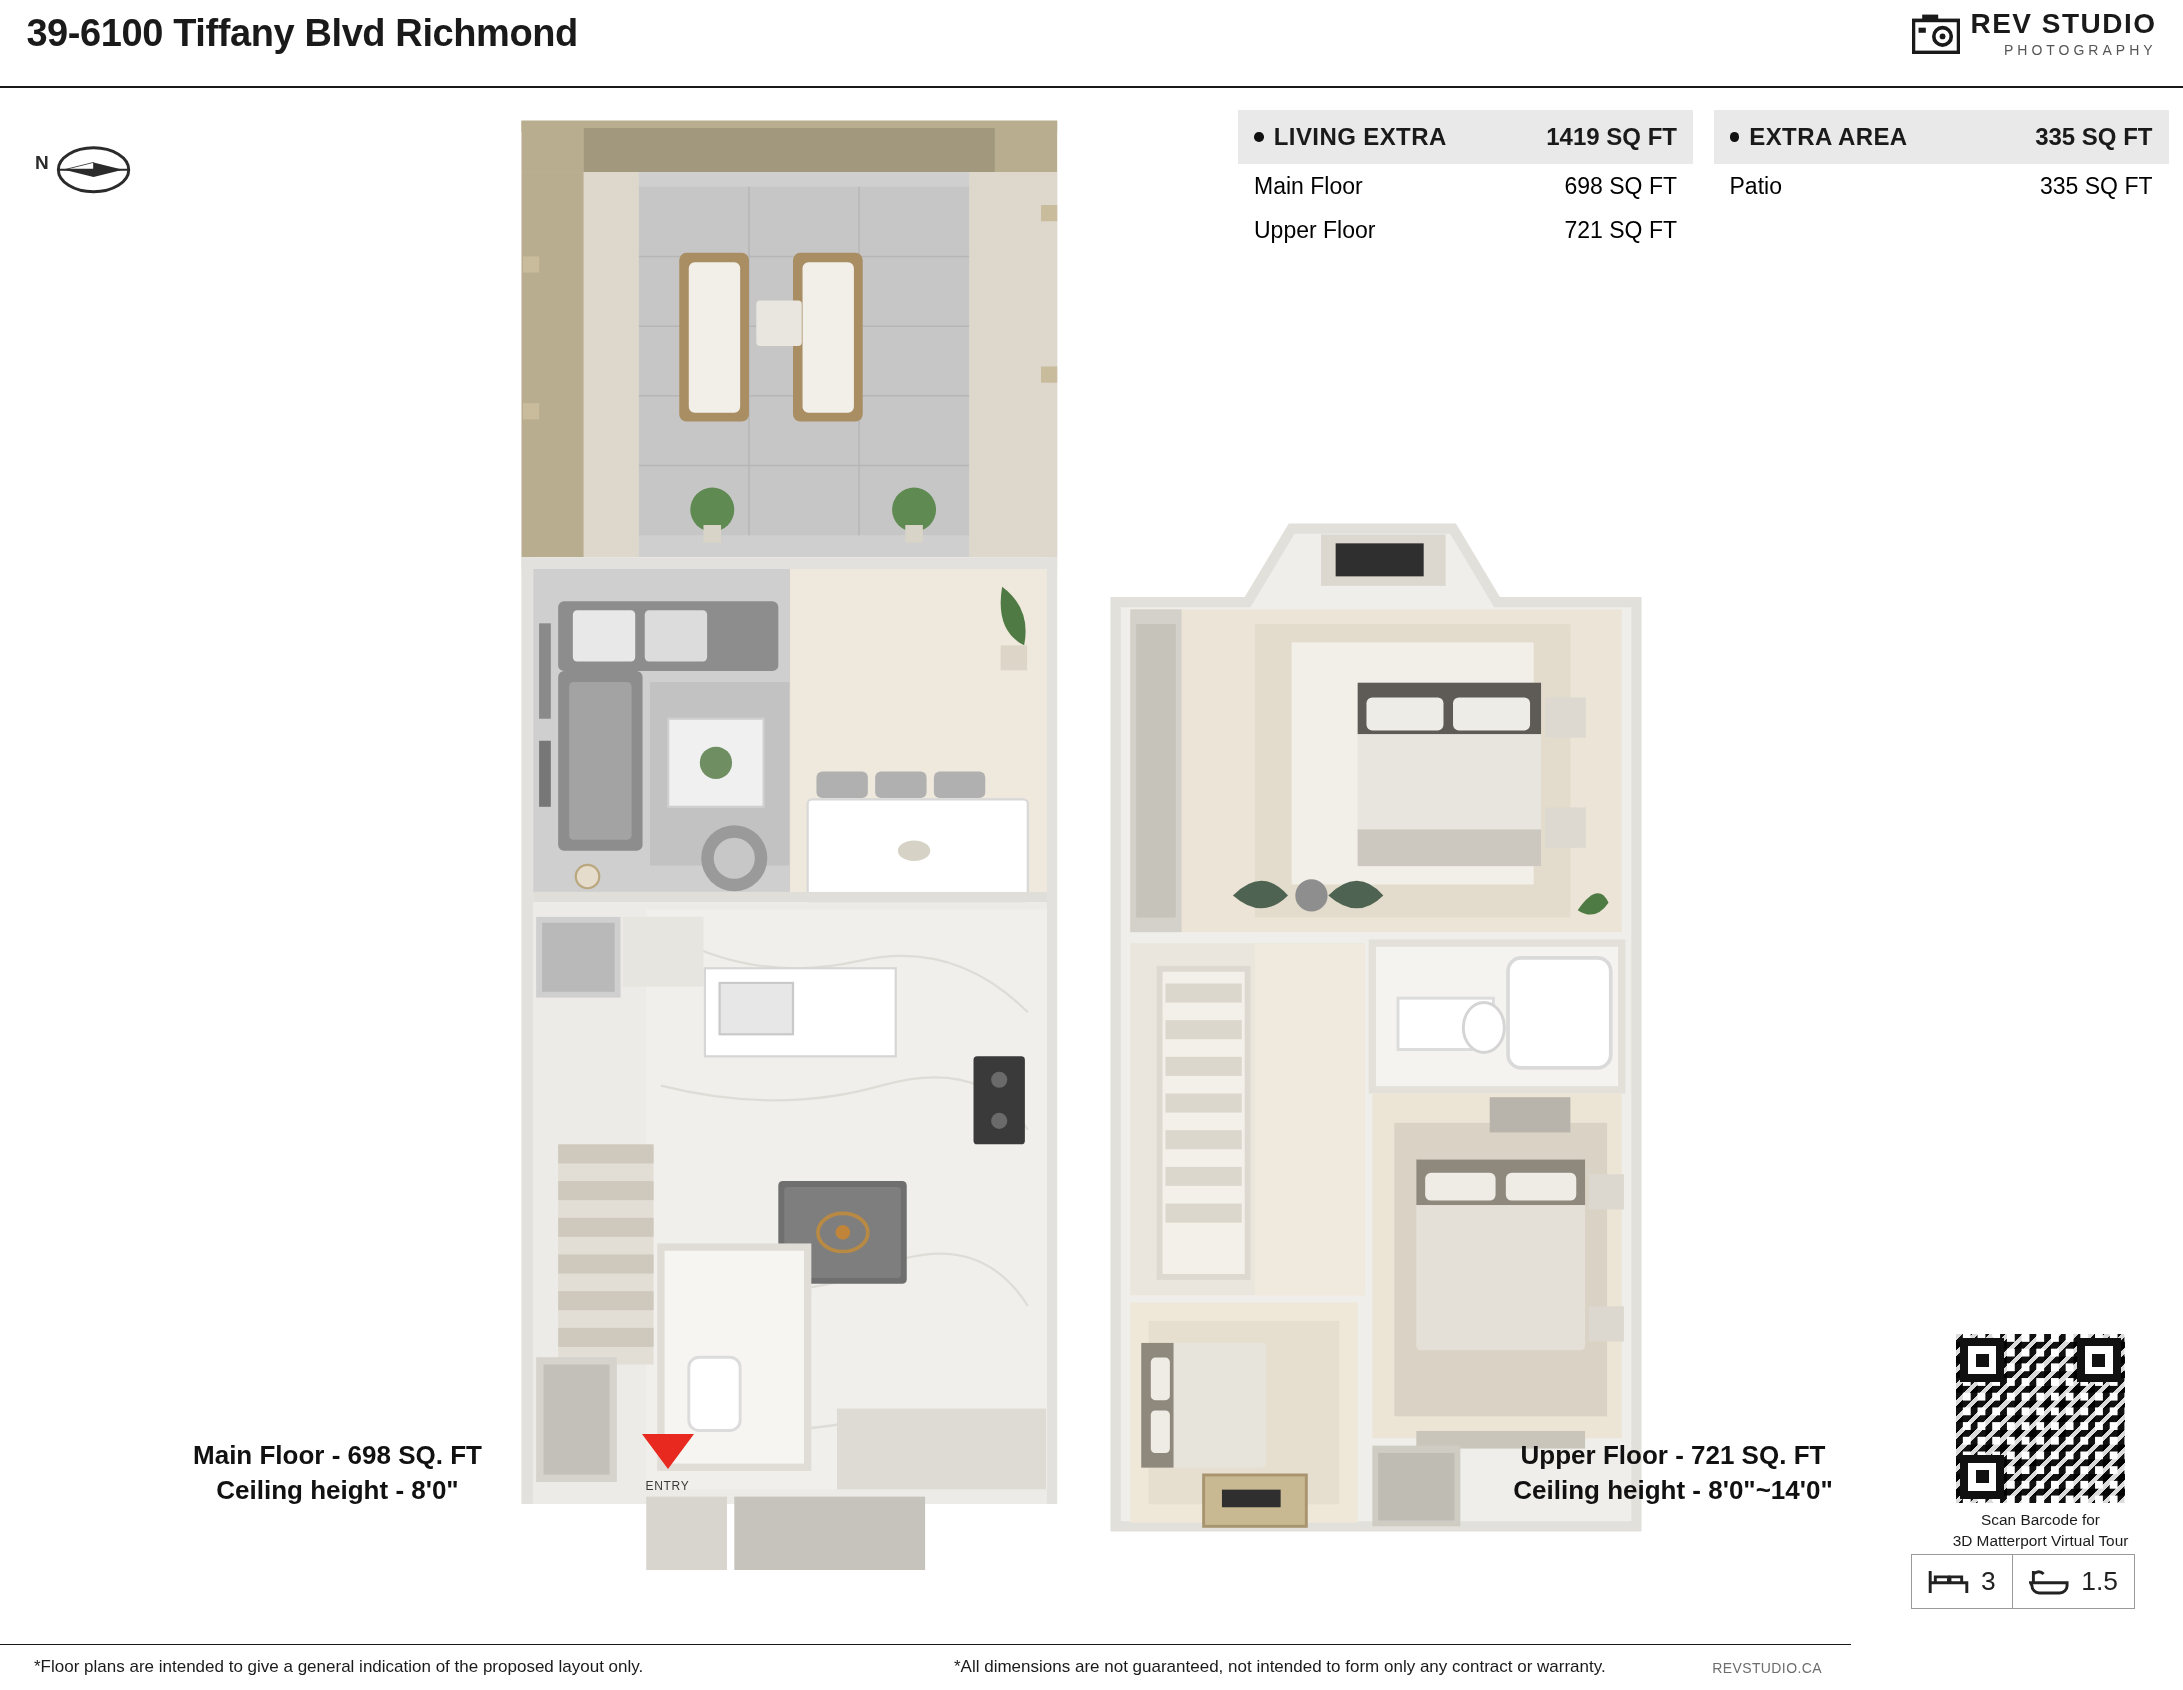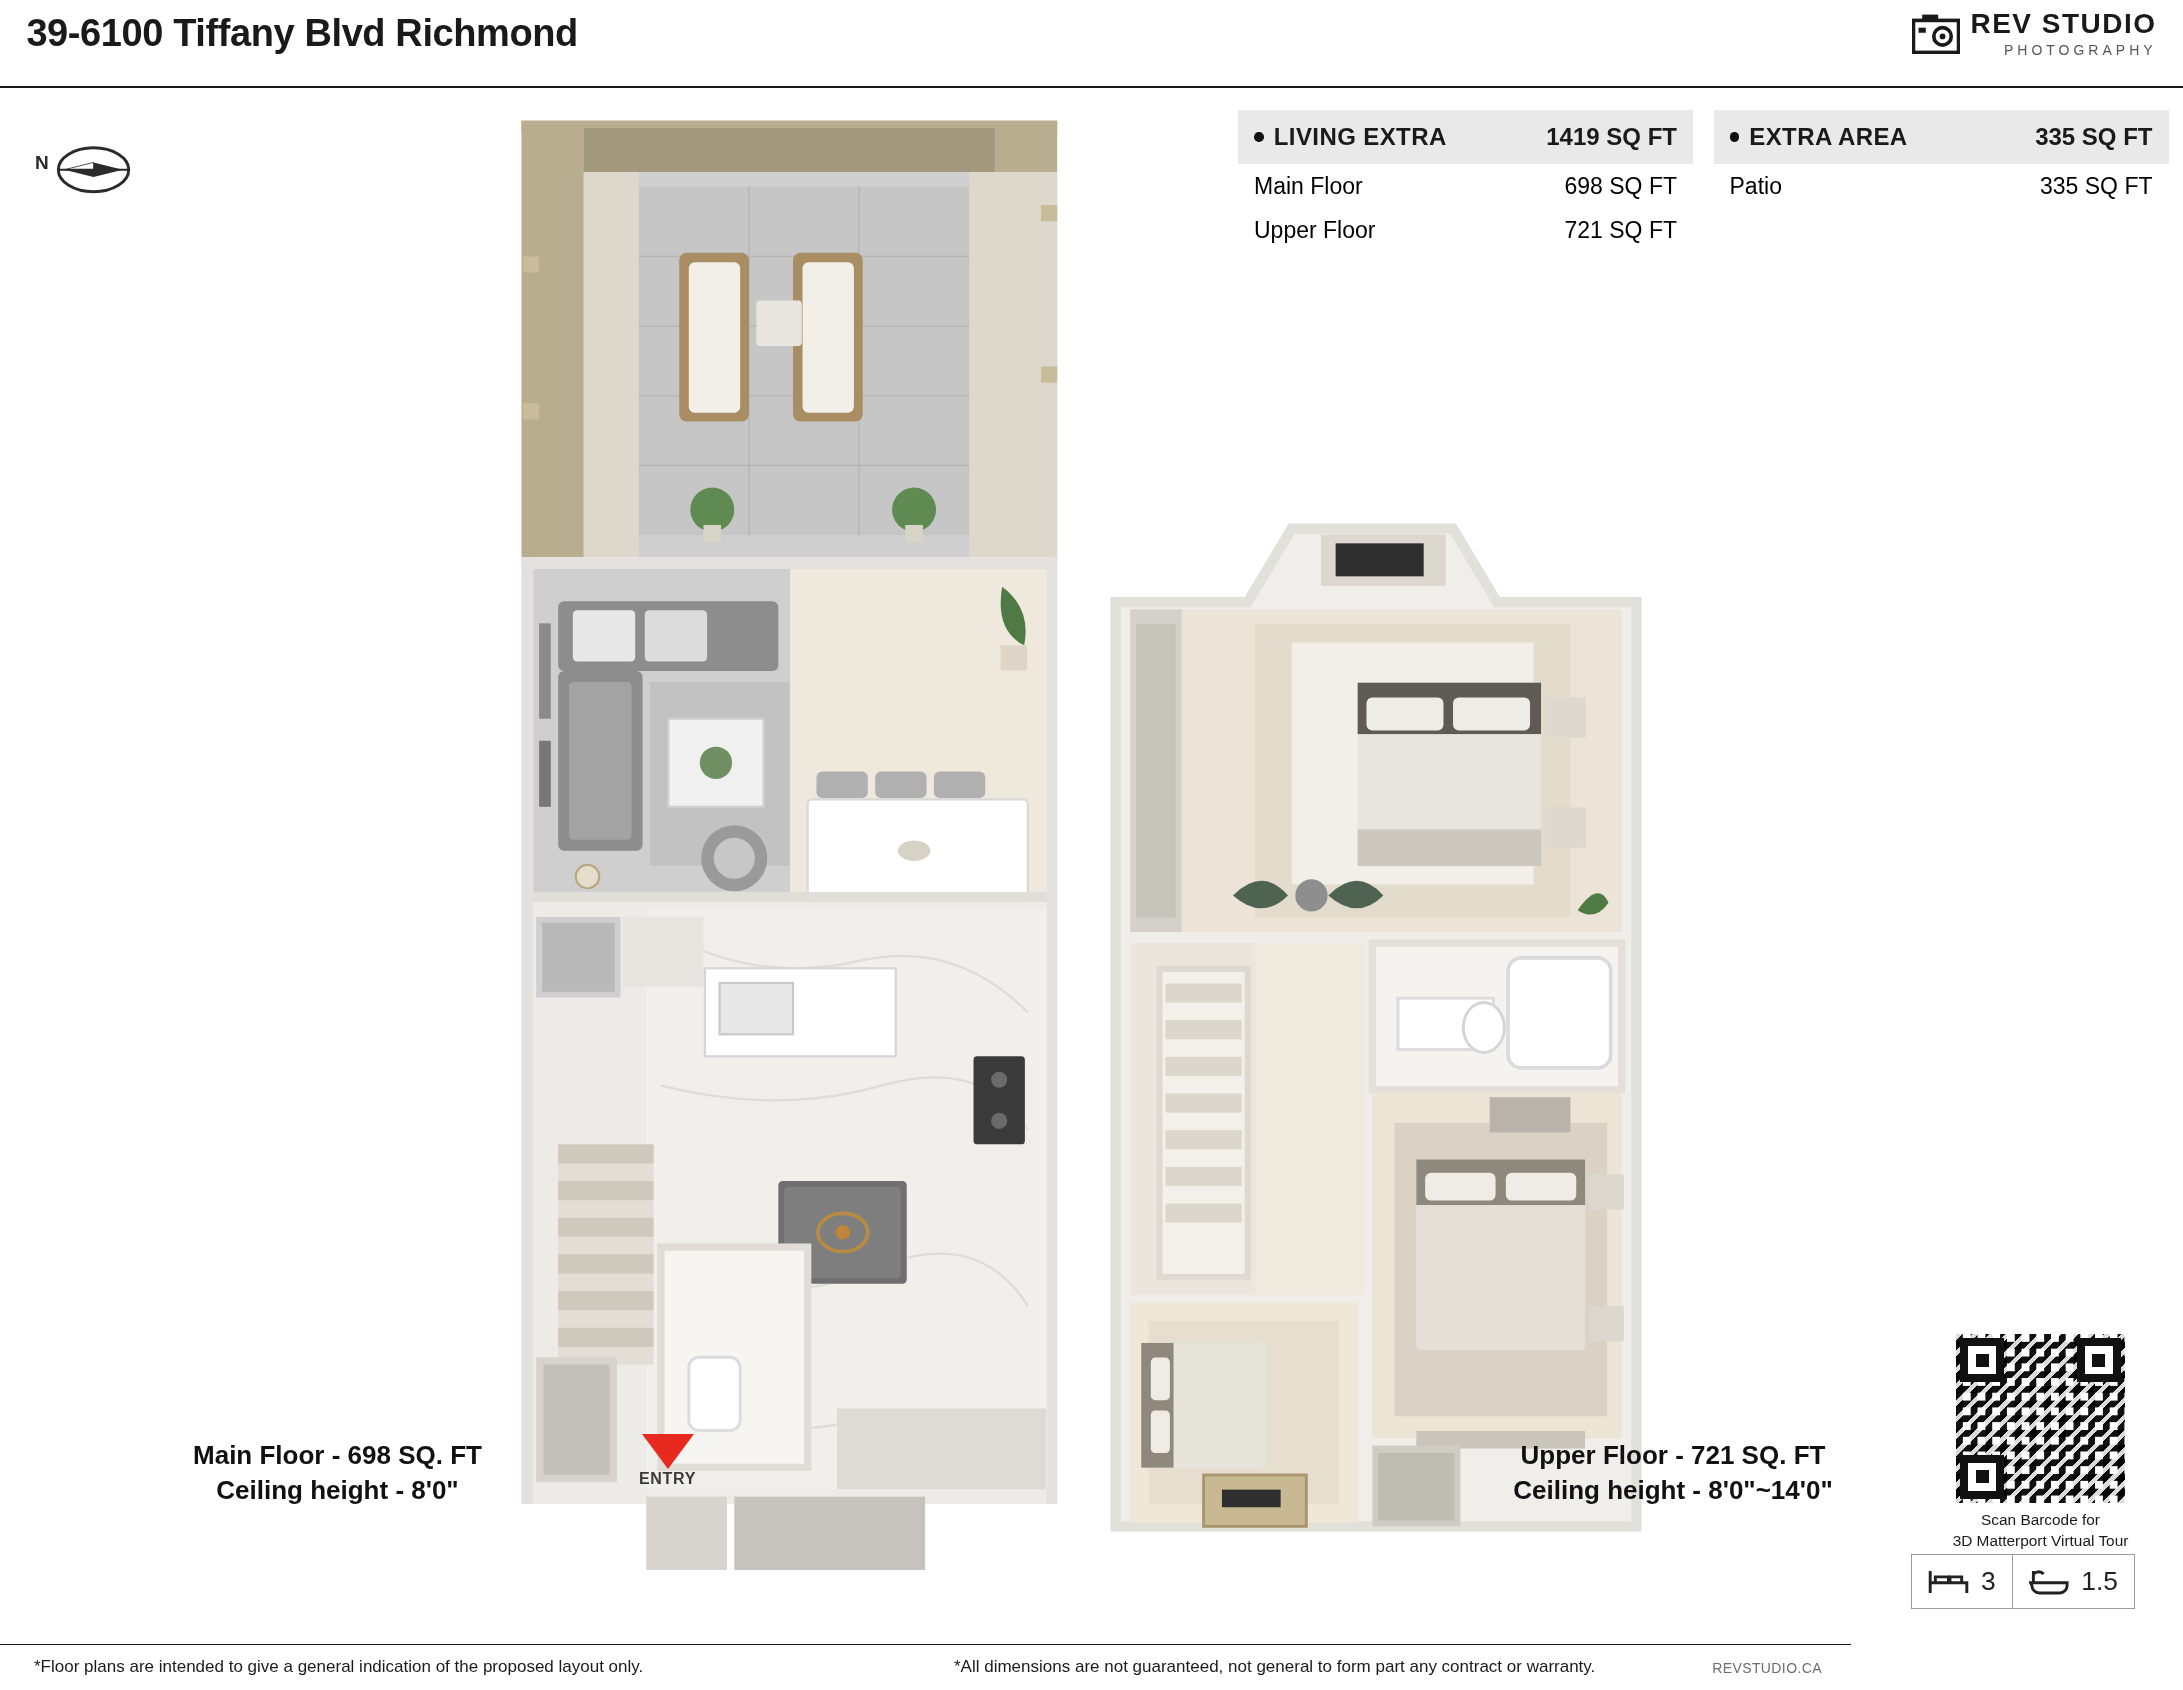--- a/index.html
+++ b/index.html
@@ -239,25 +239,25 @@
     text-align: center;
   }
   .entry-arrow {
     width: 0; height: 0;
     margin: 0 auto;
     border-left: 26.4px solid transparent;
     border-right: 26.4px solid transparent;
     border-top: 35px solid #e8291f;
   }
   .entry-label {
-    font-size: 16px;
-    font-weight: bold;
+    font-size: 12px;
+    font-weight: normal;
     letter-spacing: 0.7px;
     color: #3a3a3a;
-    margin-top: 1px;
+    margin-top: 10px;
   }
 </style>
 </head>
 <body>
 
 <div class="header">
   <div class="page-title">39-6100 Tiffany Blvd Richmond</div>
 
   <div class="brand">
     <svg class="brand-icon" viewBox="0 0 66 56">
@@ -553,16 +553,16 @@
       <path d="M6 4 v16" stroke="#222" stroke-width="4" fill="none"></path>
       <path d="M6 8 q8 -6 14 0" stroke="#222" stroke-width="4" fill="none"></path>
       <path d="M2 20 h50 v4 a10 10 0 0 1 -10 10 h-28 a10 10 0 0 1 -10 -10 z" fill="none" stroke="#222" stroke-width="4"></path>
     </svg>
     <span class="bb-val">1.5</span>
   </div>
 </div>
 
 <div class="footer">
   <div class="footer-left">*Floor plans are intended to give a general indication of the proposed layout only.</div>
-  <div class="footer-mid">*All dimensions are not guaranteed, not general to form part any contract or warranty.</div>
+  <div class="footer-mid">*All dimensions are not guaranteed, not intended to form only any contract or warranty.</div>
   <div class="footer-right">REVSTUDIO.CA</div>
 </div>
 
 
 </body></html>

